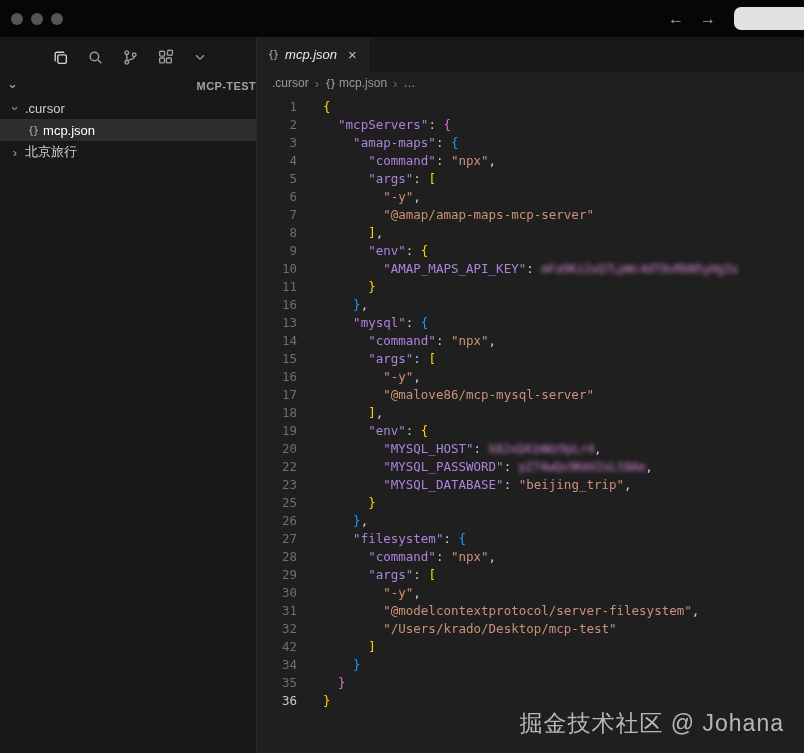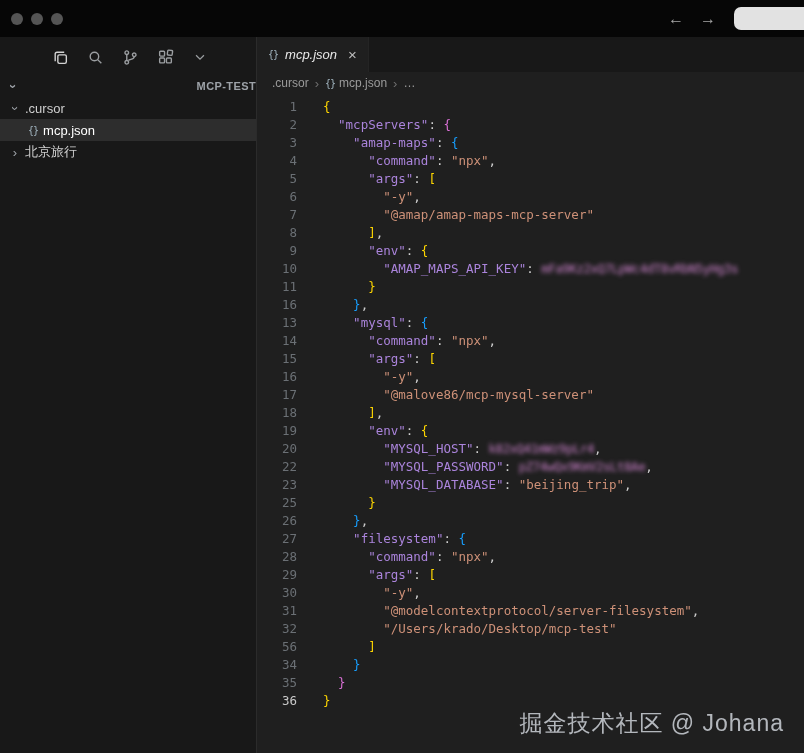--- a/index.html
+++ b/index.html
@@ -275,21 +275,21 @@
             </div>
             <div class="code-line">
               <span class="ln">31</span>
               <span class="lc"><span class="tk-pln">        </span><span class="tk-str">"@modelcontextprotocol/server-filesystem"</span><span class="tk-pln">,</span></span>
             </div>
             <div class="code-line">
               <span class="ln">32</span>
               <span class="lc"><span class="tk-pln">        </span><span class="tk-str">"/Users/krado/Desktop/mcp-test"</span></span>
             </div>
             <div class="code-line">
-              <span class="ln">56</span>
+              <span class="ln">42</span>
               <span class="lc"><span class="tk-pln">      </span><span class="tk-b1">]</span></span>
             </div>
             <div class="code-line">
               <span class="ln">34</span>
               <span class="lc"><span class="tk-pln">    </span><span class="tk-b3">}</span></span>
             </div>
             <div class="code-line">
               <span class="ln">35</span>
               <span class="lc"><span class="tk-pln">  </span><span class="tk-b2">}</span></span>
             </div>

